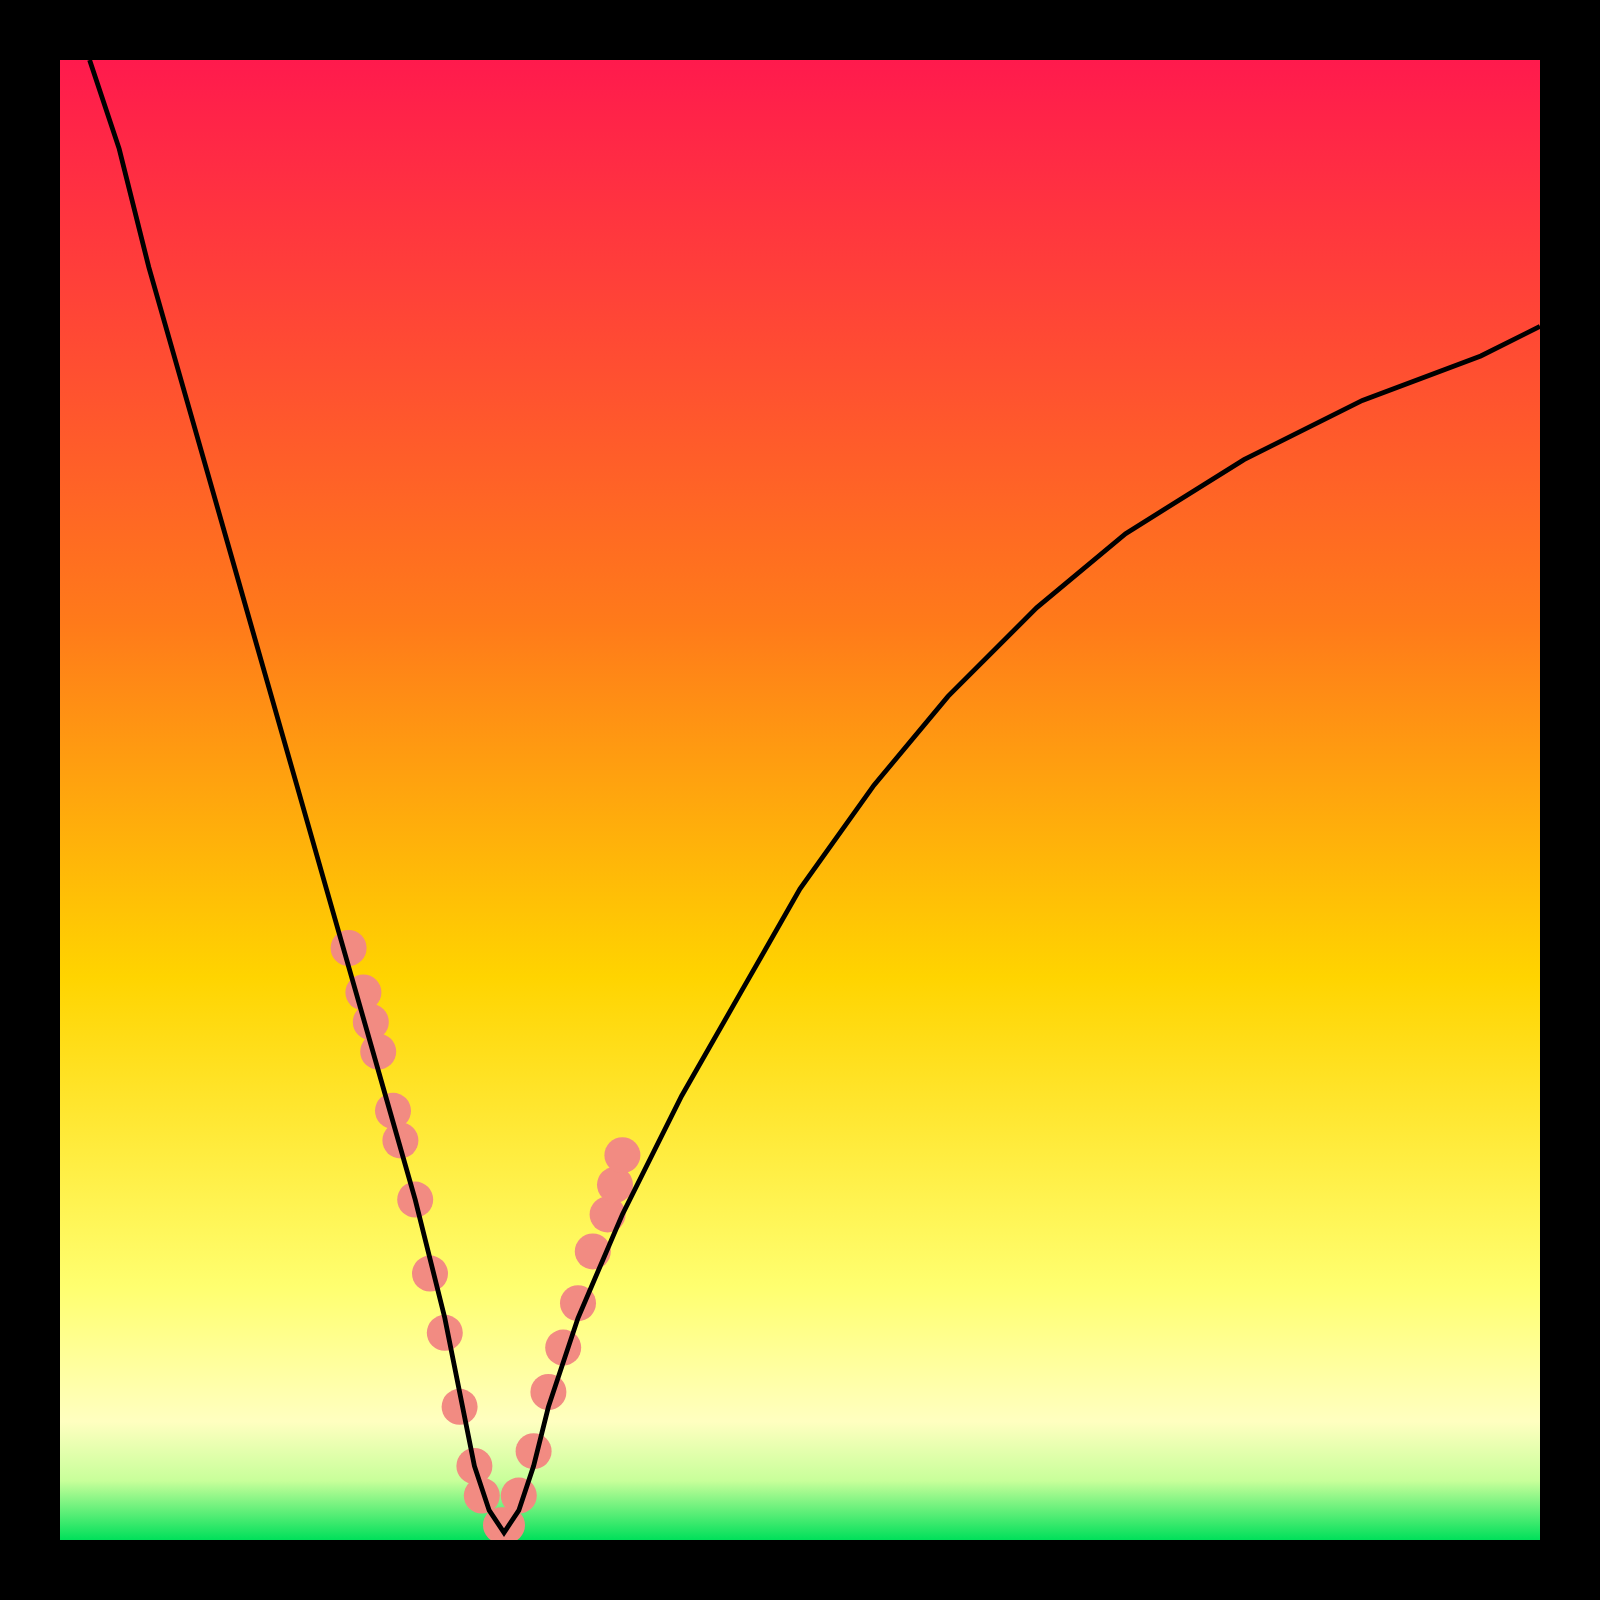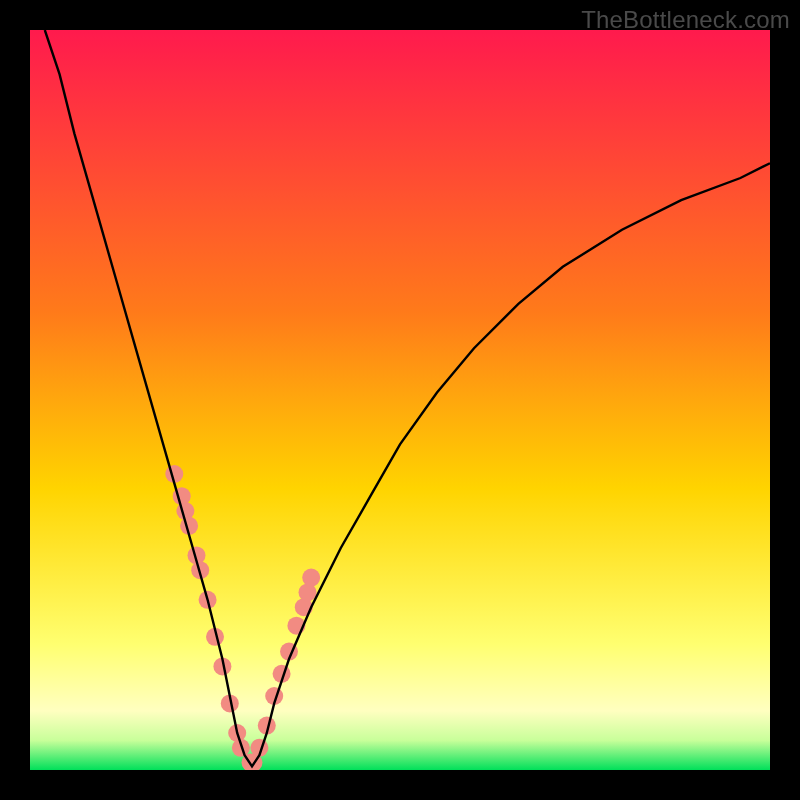--- a/index.html
+++ b/index.html
@@ -74,14 +74,13 @@
           <circle cx="251.6" cy="643.8" r="9" fill="#f28b82"></circle>
           <circle cx="259.0" cy="621.6" r="9" fill="#f28b82"></circle>
           <circle cx="266.4" cy="595.7" r="9" fill="#f28b82"></circle>
           <circle cx="273.8" cy="577.2" r="9" fill="#f28b82"></circle>
           <circle cx="277.5" cy="562.4" r="9" fill="#f28b82"></circle>
           <circle cx="281.2" cy="547.6" r="9" fill="#f28b82"></circle>
         </g>
       <path id="curve-path" fill="none" stroke="#000000" stroke-width="2.4" d="M14.8 0.0 L29.6 44.4 L44.4 103.6 L59.2 155.4 L74.0 207.2 L88.8 259.0 L103.6 310.8 L118.4 362.6 L133.2 414.4 L148.0 466.2 L162.8 518.0 L177.6 569.8 L192.4 629.0 L199.8 666.0 L207.2 703.0 L214.6 725.2 L222.0 736.3 L229.4 725.2 L236.8 703.0 L244.2 673.4 L259.0 629.0 L281.2 577.2 L310.8 518.0 L340.4 466.2 L370.0 414.4 L407.0 362.6 L444.0 318.2 L488.4 273.8 L532.8 236.8 L592.0 199.8 L651.2 170.2 L710.4 148.0 L740.0 133.2"></path>
     </svg>
   </div>
-  <div class="watermark">TheBottleneck.com</div>
 </div>
 
 </body></html>

